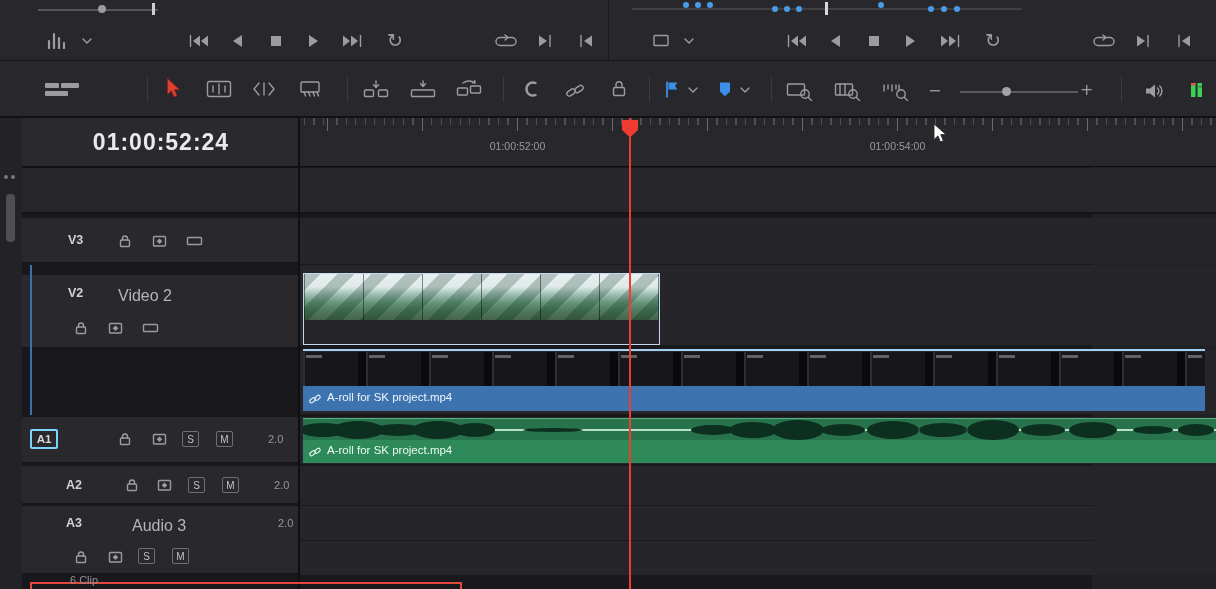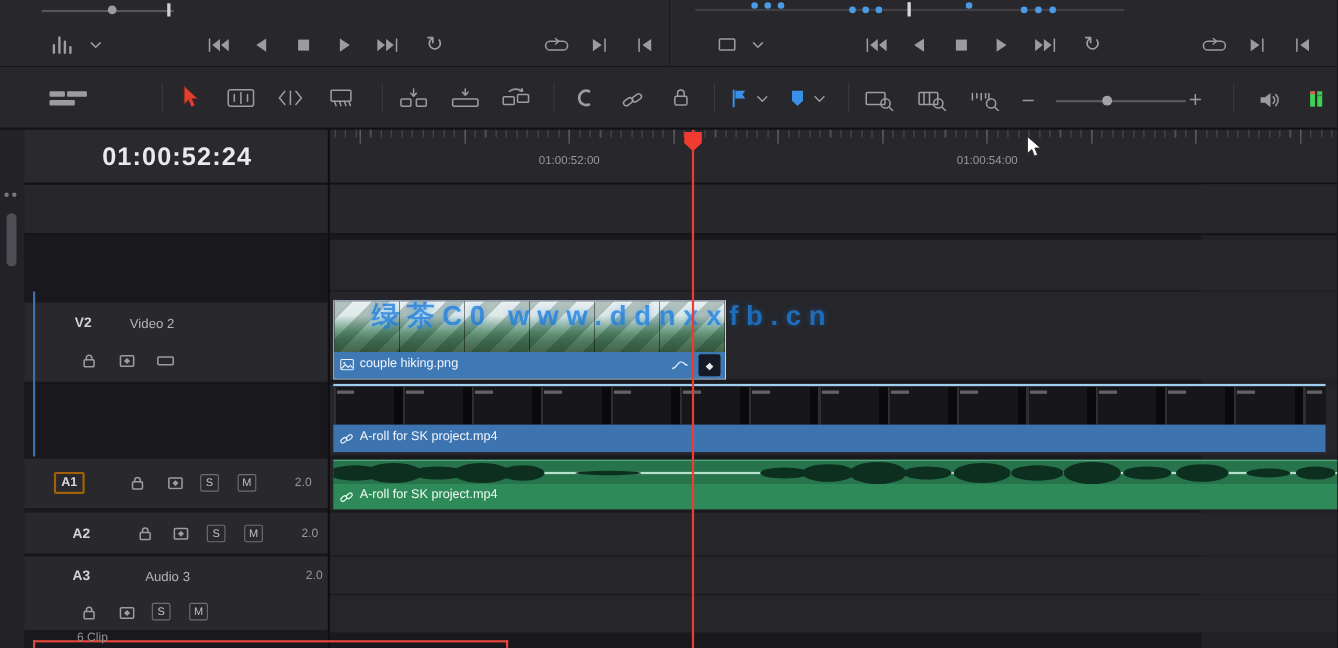--- a/index.html
+++ b/index.html
@@ -4,21 +4,21 @@
 <style>
 *{margin:0;padding:0;box-sizing:border-box}
 html,body{background:#101013}
 #app{position:relative;width:1216px;height:589px;background:#212126;font-family:"Liberation Sans",sans-serif;overflow:hidden}
 .abs{position:absolute}
 svg{display:block}
 .ic{stroke:#9b9ba1;fill:none;stroke-width:1.4;stroke-linecap:round;stroke-linejoin:round}
 .fil{fill:#9b9ba1;stroke:none}
 .glyph{color:#9b9ba1;font-size:18px;line-height:1;font-family:"DejaVu Sans",sans-serif}
 .trk-id{font-size:12.5px;font-weight:700;color:#d2d2d6}
-.trk-name{font-size:12px;color:#b4b4b9}
+.trk-name{font-size:16px;color:#b4b4b9}
 .trk-ch{font-size:11px;color:#96969b}
 .smbtn{position:absolute;width:17px;height:16px;border:1px solid #6e6e74;border-radius:2px;color:#c2c2c7;font-size:10px;display:flex;align-items:center;justify-content:center}
 .hdr{position:absolute;left:22px;width:278px;background:#29292d;border-bottom:2px solid #17171a}
 .lane{position:absolute;left:300px;width:916px;background:#25252a}
 .clip-label{font-size:11.5px;color:#eef5fb;white-space:nowrap}
 .divider{position:absolute;width:1px;height:26px;background:#3a3a3f;top:15px}
 .dot-b{position:absolute;width:6px;height:6px;border-radius:3px;background:#4a9ae6}
 </style>
 </head>
 <body>
@@ -337,20 +337,40 @@
     <div class="lane" style="top:100px;height:46px"></div>
     <div class="lane" style="top:147px;height:80px"></div>
     <div class="lane" style="top:232px;height:64px"></div>
     <div class="lane" style="top:299px;height:47px"></div>
     <div class="lane" style="top:348px;height:39px"></div>
     <div class="lane" style="top:388px;height:34px"></div>
     <div class="lane" style="top:423px;height:34px"></div>
 
     <div class="abs" style="left:30px;top:147px;width:2px;height:150px;background:#3a6fb0;z-index:5"></div>
 
+    <div class="hdr" style="top:100px;height:46px">
+      <span class="abs trk-id" style="left:46px;top:15px">V3</span>
+      <span class="abs" style="left:96px;top:16px">
+          <svg class="ic" width="14" height="14" viewBox="0 0 14 14">
+            <rect x="2.5" y="6" width="9" height="6.5" rx="1"></rect>
+            <path d="M4.5,6 V4.5 a2.5,2.5 0 0 1 5,0 V6"></path>
+          </svg>
+        </span>
+      <span class="abs" style="left:130px;top:17px">
+          <svg class="ic" width="15" height="12" viewBox="0 0 15 12">
+            <rect x="1.5" y="1.5" width="12" height="9.5" rx="1"></rect>
+            <path class="fil" d="M7.5,3.5 L10.3,6.2 L7.5,9 L4.7,6.2 Z"></path>
+          </svg>
+        </span>
+      <span class="abs" style="left:164px;top:18px">
+          <svg class="ic" width="17" height="10" viewBox="0 0 17 10">
+            <rect x="1.5" y="1.5" width="14" height="7" rx="1"></rect>
+          </svg>
+        </span>
+    </div>
 
     <div class="hdr" style="top:157px;height:74px">
       <span class="abs trk-id" style="left:46px;top:11px">V2</span>
       <span class="abs trk-name" style="left:96px;top:12px">Video 2</span>
       <span class="abs" style="left:52px;top:46px">
           <svg class="ic" width="14" height="14" viewBox="0 0 14 14">
             <rect x="2.5" y="6" width="9" height="6.5" rx="1"></rect>
             <path d="M4.5,6 V4.5 a2.5,2.5 0 0 1 5,0 V6"></path>
           </svg>
         </span>
@@ -362,21 +382,21 @@
         </span>
       <span class="abs" style="left:120px;top:48px">
           <svg class="ic" width="17" height="10" viewBox="0 0 17 10">
             <rect x="1.5" y="1.5" width="14" height="7" rx="1"></rect>
           </svg>
         </span>
     </div>
 
 
     <div class="hdr" style="top:299px;height:47px">
-      <span class="abs" style="left:27px;top:12px;width:28px;height:20px;border:2px solid #a16207;border-radius:2px;display:flex;align-items:center;justify-content:center;color:#d8d8db;font-size:11.5px;font-weight:700">A1</span>
+      <span class="abs" style="left:8px;top:12px;width:28px;height:20px;border:2px solid #7dd3fc;border-radius:2px;display:flex;align-items:center;justify-content:center;color:#d8d8db;font-size:11.5px;font-weight:700">A1</span>
       <span class="abs" style="left:96px;top:15px">
           <svg class="ic" width="14" height="14" viewBox="0 0 14 14">
             <rect x="2.5" y="6" width="9" height="6.5" rx="1"></rect>
             <path d="M4.5,6 V4.5 a2.5,2.5 0 0 1 5,0 V6"></path>
           </svg>
         </span>
       <span class="abs" style="left:130px;top:16px">
           <svg class="ic" width="15" height="12" viewBox="0 0 15 12">
             <rect x="1.5" y="1.5" width="12" height="9.5" rx="1"></rect>
             <path class="fil" d="M7.5,3.5 L10.3,6.2 L7.5,9 L4.7,6.2 Z"></path>
@@ -427,36 +447,20 @@
     </div>
 
     <div class="abs" style="left:298px;top:0;width:2px;height:471px;background:#101013;z-index:4"></div>
 
     <div class="abs" style="left:303px;top:155px;width:357px;height:72px;border:1px solid #c2d8ee;z-index:10">
       <div class="abs" style="left:0;top:0;width:355px;height:46px;
         background-image:
           repeating-linear-gradient(90deg,rgba(0,0,0,0.45) 0 1px,transparent 1px 59px),
           repeating-linear-gradient(135deg,rgba(22,62,42,0.25) 0 12px,rgba(255,255,255,0.05) 12px 24px),
           linear-gradient(180deg,#e9eff1 0%,#dce8e7 28%,#93b7a9 46%,#5f9173 62%,#487459 78%,#3c5c40 100%)"></div>
-      <div class="abs" style="left:0;top:46px;width:355px;height:24px;background:#3f79b5;display:flex;align-items:center">
-        <span class="abs" style="left:5px;top:6px">
-            <svg width="13" height="11" viewBox="0 0 13 11" style="stroke:#e8f1fa;fill:none;stroke-width:1">
-              <rect x="0.8" y="0.8" width="11.4" height="9.4" rx="1"></rect>
-              <circle cx="4" cy="4" r="1" fill="#e8f1fa" stroke="none"></circle>
-              <path d="M1.5,9 L5,5.5 L7.5,8 L9.5,6 L11.5,8.5"></path>
-            </svg>
-          </span>
-        <span class="clip-label abs" style="left:23px;top:5px">couple hiking.png</span>
-        <span class="abs" style="left:306px;top:7px">
-            <svg width="16" height="10" viewBox="0 0 16 10" style="stroke:#dfe9f5;fill:none;stroke-width:1.3">
-              <path d="M1,8 C5,8 6,2 9,2 C12,2 12,5 15,5"></path>
-            </svg>
-          </span>
-        <span class="abs" style="left:331px;top:2px;width:20px;height:20px;background:#141a26;border-radius:2px;display:flex;align-items:center;justify-content:center;color:#e8e8e8;font-size:9px">◆</span>
-      </div>
     </div>
 
     <div class="abs" style="left:303px;top:231px;width:902px;height:2px;background:#9fd0f2;z-index:9"></div>
 
     <div class="abs" style="left:303px;top:234px;width:902px;height:59px;z-index:8">
       <div class="abs" style="left:0;top:0;width:902px;height:34px;background:#0e0e11;
         background-image:
           repeating-linear-gradient(90deg,#2e2e33 0 2px,transparent 2px 63px),
           repeating-linear-gradient(90deg,#17171b 0 55px,#0a0a0c 55px 63px)">
         <div class="abs" style="left:3px;top:3px;width:896px;height:3px;opacity:0.5;
@@ -503,21 +507,20 @@
             <svg width="13" height="12" viewBox="0 0 13 12" style="stroke:#e4f7ec;fill:none;stroke-width:1.1">
               <rect x="0.5" y="5.5" width="6" height="3.5" rx="1.75" transform="rotate(-40 3.5 7.25)"></rect>
               <rect x="5.5" y="3" width="6" height="3.5" rx="1.75" transform="rotate(-40 8.5 4.75)"></rect>
             </svg>
           </span>
         <span class="clip-label abs" style="left:24px;top:4px;color:#eafaf0">A-roll for SK project.mp4</span>
       </div>
     </div>
 
 
-    <div class="abs" style="left:338px;top:152px;z-index:55;font-size:25px;font-weight:700;letter-spacing:7px;color:#1d7fe0;opacity:0.8;text-shadow:0 0 6px rgba(40,140,240,0.5);white-space:nowrap">绿茶C0 www.ddnxxfb.cn</div>
 
     <div class="abs" style="left:629px;top:0;width:2px;height:471px;background:#ef3b30;z-index:60"></div>
     <span class="abs" style="left:621px;top:1px;z-index:61">
         <svg width="18" height="20" viewBox="0 0 18 20">
           <path d="M1,1 H17 V11 L9,18.5 L1,11 Z" fill="#ef3b30"></path>
         </svg>
       </span>
 
     <span class="abs" style="left:70px;top:456px;z-index:66;font-size:11px;color:#909095">6 Clip</span>
     <div class="abs" style="left:30px;top:464px;width:432px;height:7px;border:2px solid #e3463a;border-bottom:none;z-index:65"></div>

